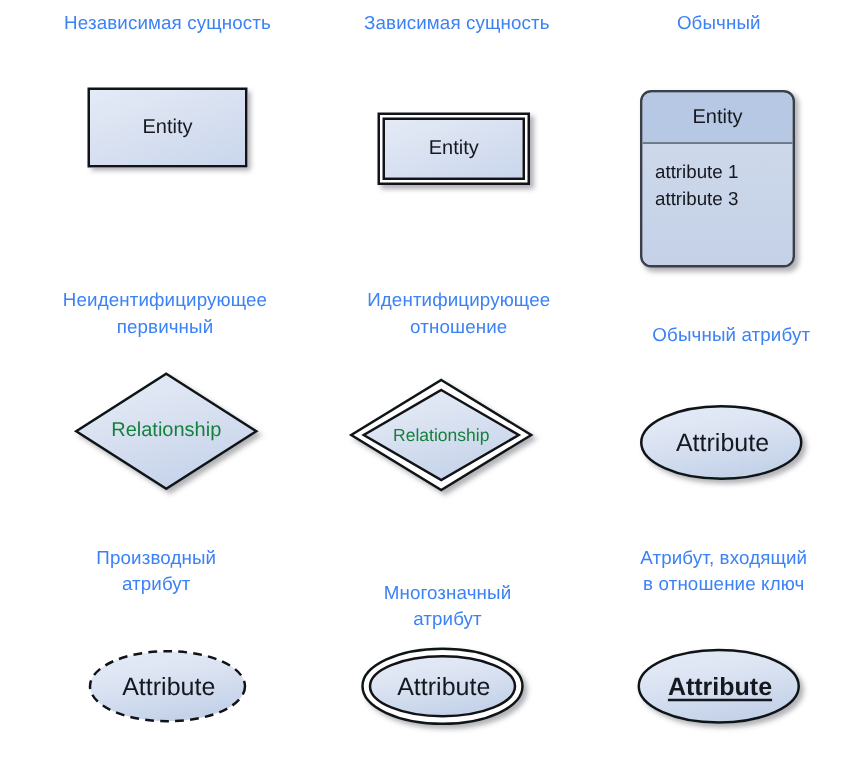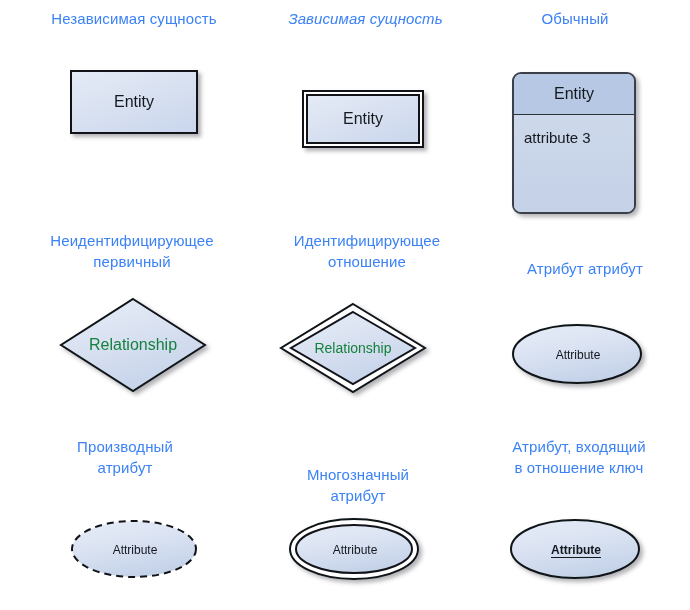--- a/index.html
+++ b/index.html
@@ -116,54 +116,55 @@
   
   .ellipse-wrap { position: absolute; }
   .ellipse-wrap svg { display: block; overflow: visible; }
   .ellipse-text {
     position: absolute;
     left: 0; top: 0;
     width: 100%; height: 100%;
     display: flex;
     align-items: center;
     justify-content: center;
-    font-size: 12px;
+    font-size: 20px;
     color: #15181e;
     pointer-events: none;
   }
   .ellipse-text.pk {
     font-weight: bold;
     text-decoration: underline;
     text-underline-offset: 3px;
   }
 </style>
 </head>
 <body>
 
 <div class="legend-label" style="left:14px; top:8px; width:240px;">Независимая сущность</div>
 
 <div class="entity-box fill-grad" style="left:70px; top:70px; width:128px; height:64px;">
   <span>Entity</span>
 </div>
 
-<div class="legend-label" style="left:258px; top:8px; width:215px;font-style:italic;">Зависимая сущность</div>
+<div class="legend-label" style="left:258px; top:8px; width:215px;">Зависимая сущность</div>
 
 <div class="entity-box-weak" style="left:302px; top:90px; width:122px; height:58px;">
   <div class="inner fill-grad">
     <span>Entity</span>
   </div>
 </div>
 
 <div class="legend-label" style="left:500px; top:8px; width:150px;">Обычный</div>
 
 <div class="table-shape" style="left:512px; top:72px; width:124px; height:142px;">
   <div class="table-head">
     <span>Entity</span>
   </div>
   <div class="table-body">
+    <div class="table-attr">attribute 1</div>
     <div class="table-attr">attribute 3</div>
   </div>
 </div>
 
 <div class="legend-label" style="left:8px; top:230px; width:248px;">Неидентифицирующее
 первичный</div>
 
 <div class="diamond-wrap" style="left:60px; top:298px; width:146px; height:94px;">
   <svg width="146" height="94" viewBox="0 0 146 94">
     <defs>
@@ -195,21 +196,21 @@
       <filter id="sh2" x="-20%" y="-20%" width="150%" height="150%">
         <feDropShadow dx="3" dy="3" stdDeviation="2" flood-color="#55555f" flood-opacity="0.45"></feDropShadow>
       </filter>
     </defs>
     <polygon points="73,1 145,45 73,89 1,45" fill="#ffffff" stroke="#111318" stroke-width="2" filter="url(#sh2)"></polygon>
     <polygon points="73,9 135,45 73,81 11,45" fill="url(#gd2)" stroke="#111318" stroke-width="2"></polygon>
   </svg>
   <div class="diamond-text small">Relationship</div>
 </div>
 
-<div class="legend-label" style="left:490px; top:258px; width:190px;">Атрибут атрибут</div>
+<div class="legend-label" style="left:490px; top:258px; width:190px;">Обычный атрибут</div>
 
 <div class="ellipse-wrap" style="left:512px; top:324px; width:132px; height:62px;">
   <svg width="132" height="62" viewBox="0 0 132 62">
     <defs>
       <linearGradient id="ge1" x1="0" y1="0" x2="0.4" y2="1">
         <stop offset="0%" stop-color="#e6ecf7"></stop>
         <stop offset="45%" stop-color="#dce4f3"></stop>
         <stop offset="100%" stop-color="#c5d3e9"></stop>
       </linearGradient>
       <filter id="she1" x="-20%" y="-20%" width="150%" height="150%">

